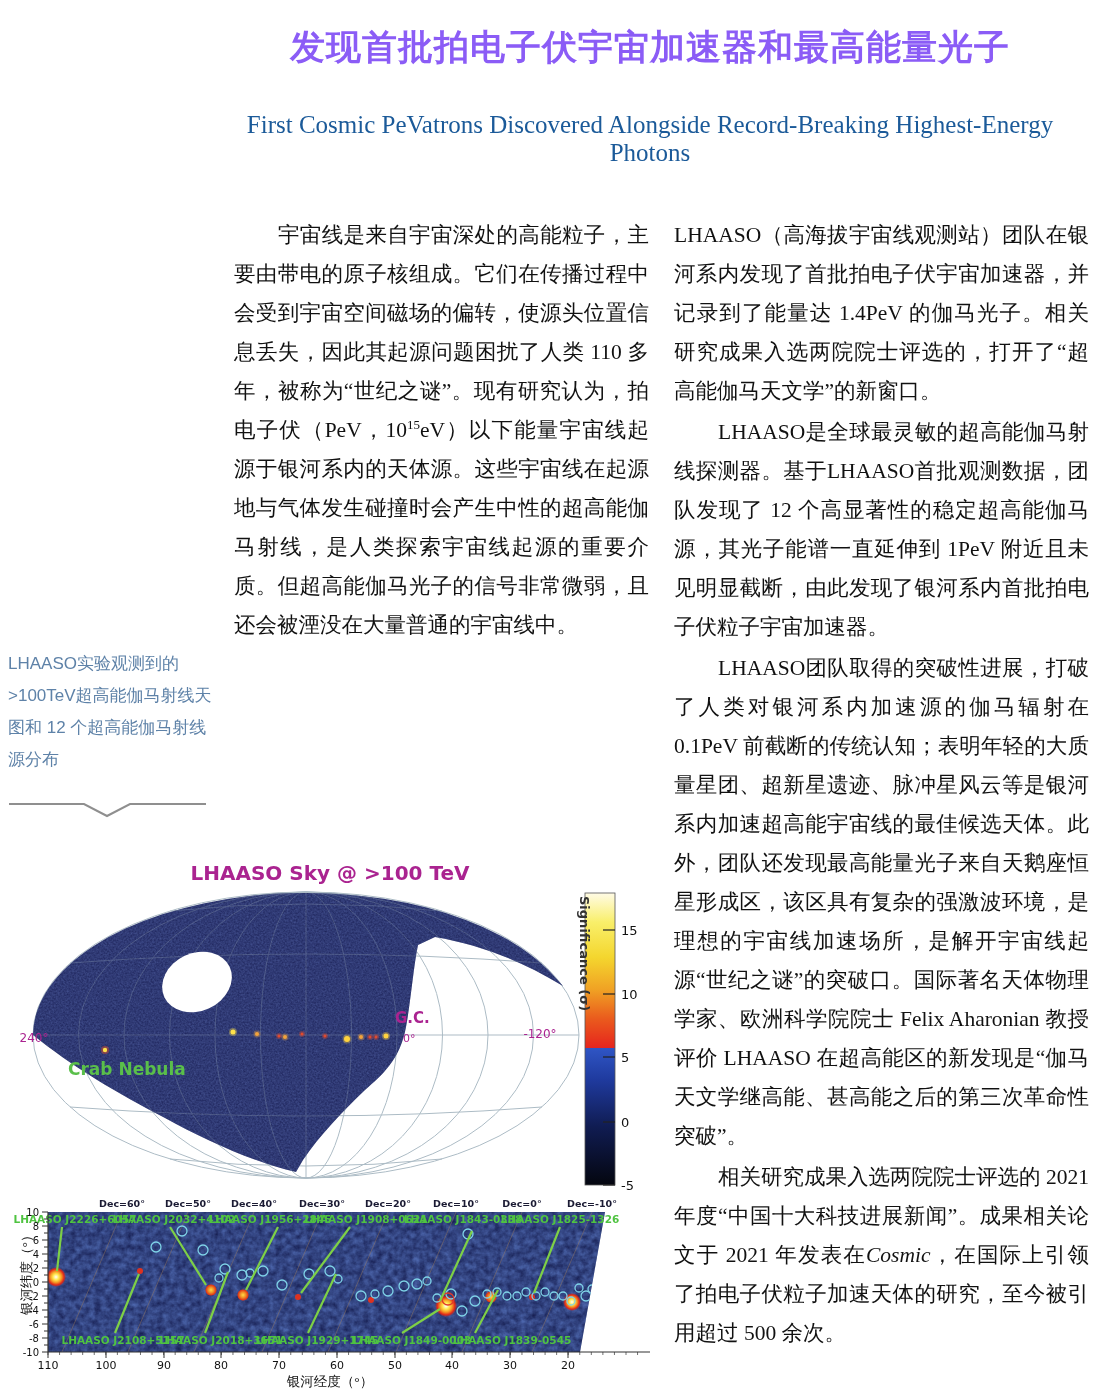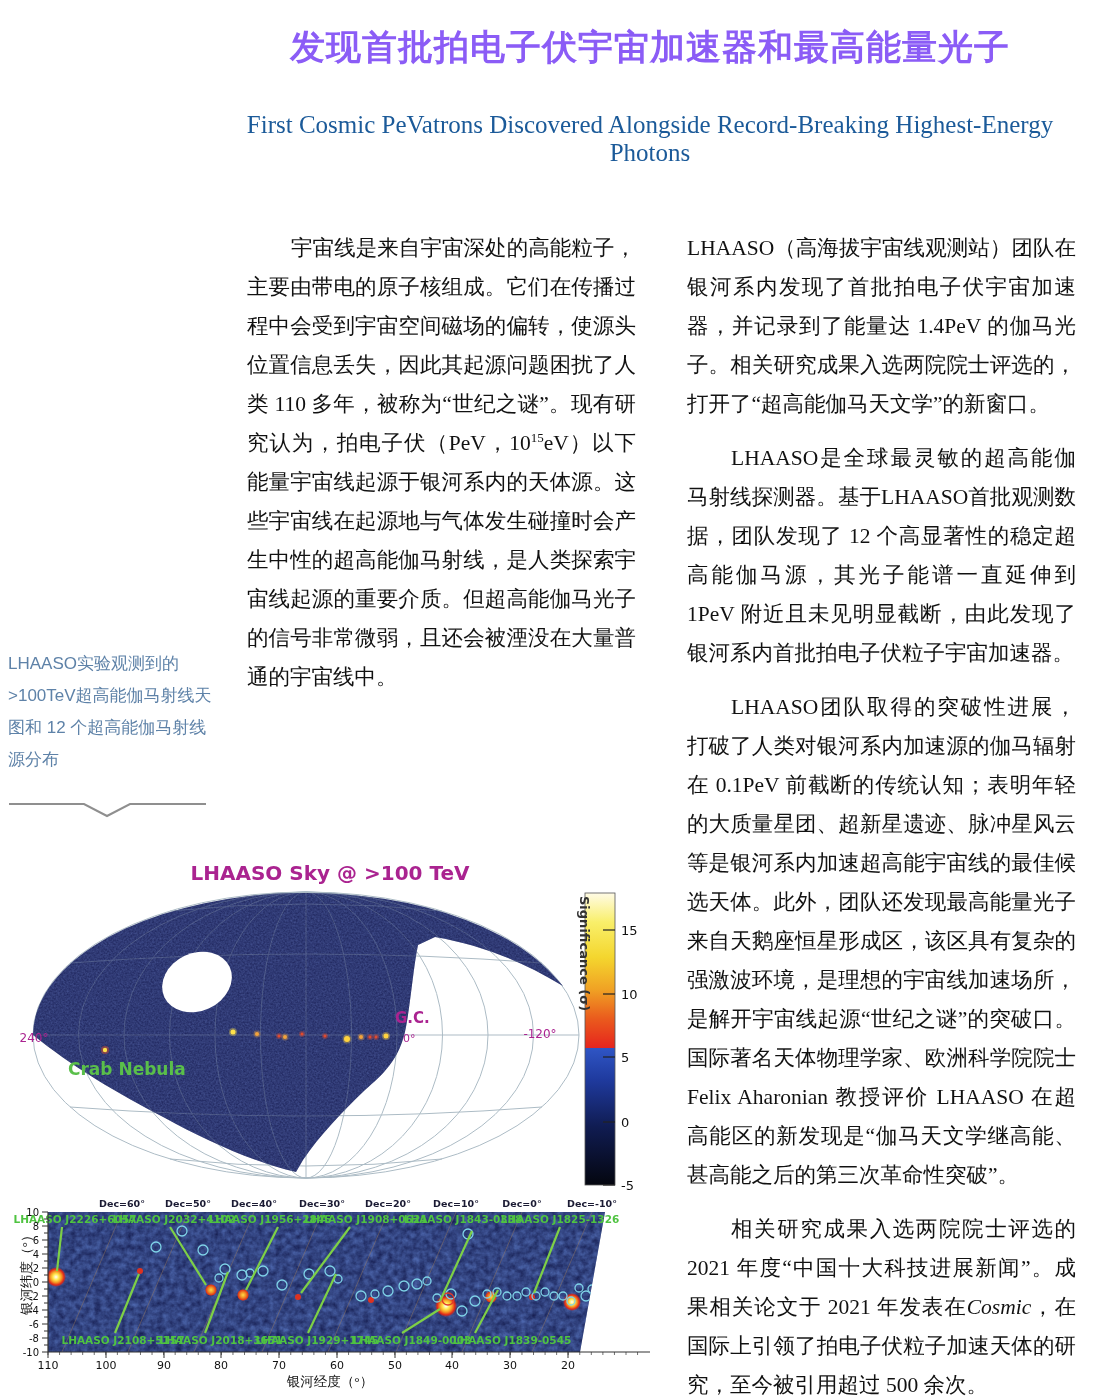--- a/index.html
+++ b/index.html
@@ -6,21 +6,21 @@
   body{width:1100px;height:1400px;background:#ffffff;position:relative;overflow:hidden;
        font-family:"Liberation Serif","DejaVu Serif",serif;color:#111;}
   .title-cn{position:absolute;left:210px;right:10px;top:24px;text-align:center;
        font-family:"DejaVu Sans","Liberation Sans",sans-serif;font-weight:bold;
        font-size:35px;letter-spacing:1px;}
   .title-en{position:absolute;left:210px;right:10px;top:84px;text-align:center;
        font-size:25px;font-family:"Liberation Serif","DejaVu Serif",serif;margin-top:27px;}
   .col{position:absolute;top:214px;width:419px;}
   .col-left{left:232px;}
   .col-right{left:672px;}
-  .col p{margin:15px;font-size:21.5px;line-height:39px;text-align:justify;text-justify:inter-ideograph;}
+  .col p{margin:2px;font-size:21.5px;line-height:39px;text-align:justify;text-justify:inter-ideograph;}
   .col p.ind{text-indent:44px;}
   .col sup{font-size:13px;line-height:0;}
   .it{font-style:italic;}
   .sidecap{position:absolute;left:8px;top:648px;width:204px;
        font-family:"Liberation Sans","DejaVu Sans",sans-serif;
        font-size:17px;line-height:32px;color:#5e82a8;}
   .pointer{position:absolute;left:8px;top:802px;}
   svg{position:absolute;overflow:visible;}
   #skymap{left:20px;top:860px;}
   #strip{left:20px;top:1195px;}

